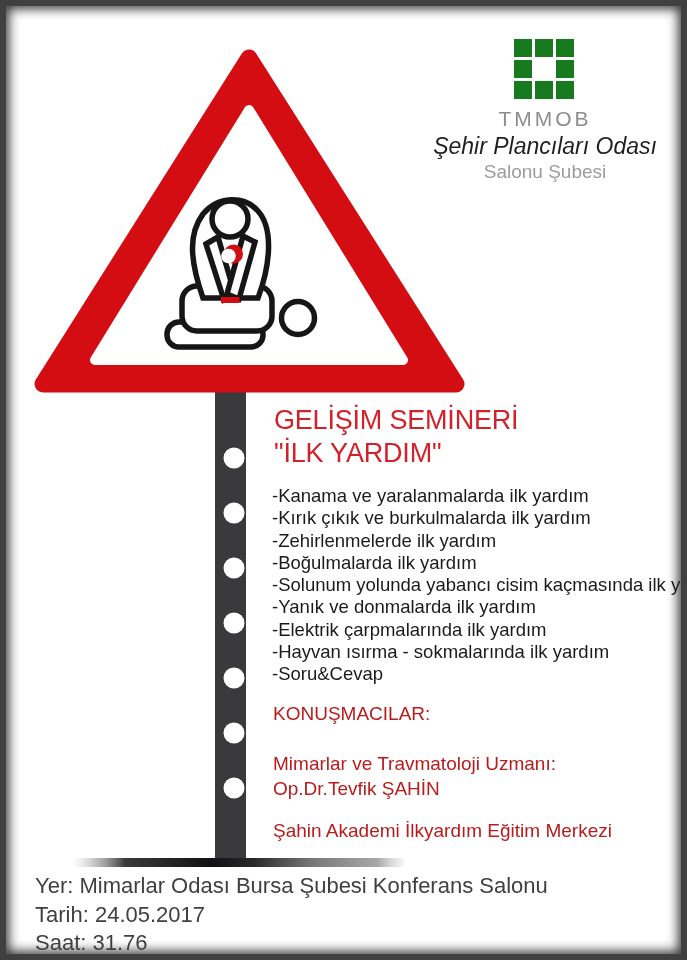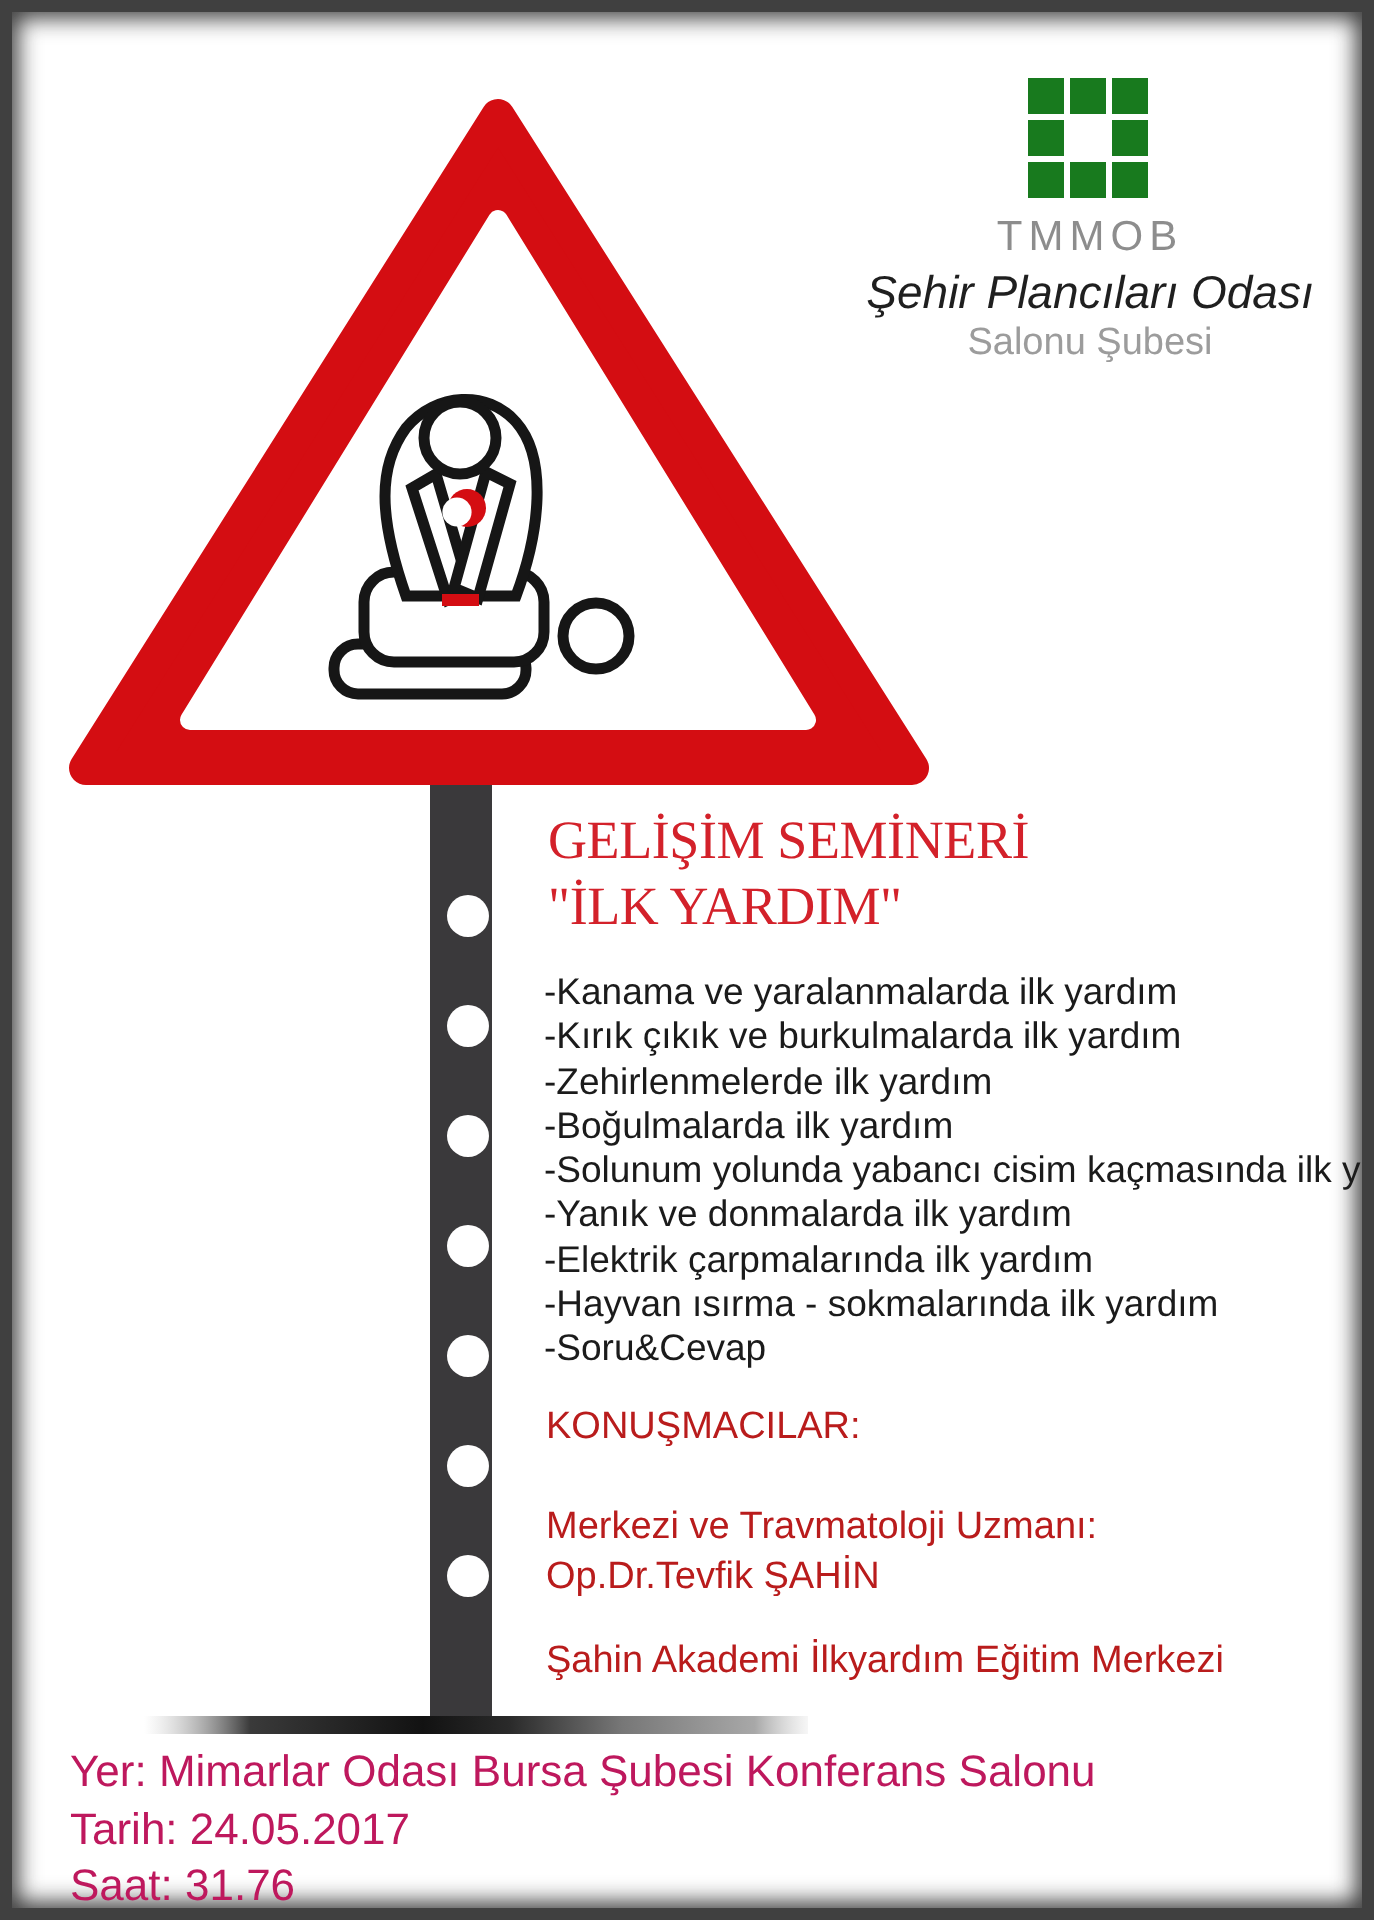--- a/index.html
+++ b/index.html
@@ -31,42 +31,42 @@
   .org-main{ font-size:23px; color:#1f1f1f; line-height:27px; margin-top:2px;font-style:italic; }
   .org-sub{ font-size:19px; color:#9c9c9c; line-height:23px; }
 
   
   .sign-svg{ position:absolute; left:0; top:0; width:687px; height:960px; }
 
   
   .title{
     position:absolute; left:268px; top:398px;
     color:#d3212a; font-size:27px; line-height:33px; font-weight:400;
-    letter-spacing:-0.2px; white-space:nowrap;font-family:Liberation Serif, serif;
+    letter-spacing:-0.2px; white-space:nowrap;
   }
 
   
   .topics{
     position:absolute; left:266px; top:479px;
     list-style:none; color:#1b1b1b; font-size:18.5px; line-height:22.3px;
     white-space:nowrap;
   }
 
   
   .speakers{
     position:absolute; left:267px; top:695px;
     color:#b91c1c; font-size:19px; line-height:25px; white-space:nowrap;
   }
   .speakers .group1{ margin-top:25px; }
   .speakers .group2{ margin-top:17px; }
 
   
   .footer{
     position:absolute; left:29px; top:866px;
-    color:#be185d; font-size:22px; line-height:28.5px; white-space:nowrap;
+    color:#404040; font-size:22px; line-height:28.5px; white-space:nowrap;
   }
 </style>
 </head>
 <body>
 
 <div class="poster">
 
   <div class="org">
     <div class="org-grid">
       <div class="sq"></div>
@@ -144,21 +144,21 @@
     <li>-Solunum yolunda yabancı cisim kaçmasında ilk yardım</li>
     <li>-Yanık ve donmalarda ilk yardım</li>
     <li>-Elektrik çarpmalarında ilk yardım</li>
     <li>-Hayvan ısırma - sokmalarında ilk yardım</li>
     <li>-Soru&amp;Cevap</li>
   </ul>
 
   <div class="speakers">
     <div>KONUŞMACILAR:</div>
     <div class="group1">
-      <div>Merkezi ve Travmatoloji Uzmanı:</div>
+      <div>Mimarlar ve Travmatoloji Uzmanı:</div>
       <div>Op.Dr.Tevfik ŞAHİN</div>
     </div>
     <div class="group2">
       <div>Şahin Akademi İlkyardım Eğitim Merkezi</div>
     </div>
   </div>
 
   <div class="footer">
     <div>Yer: Mimarlar Odası Bursa Şubesi Konferans Salonu</div>
     <div>Tarih: 24.05.2017</div>

